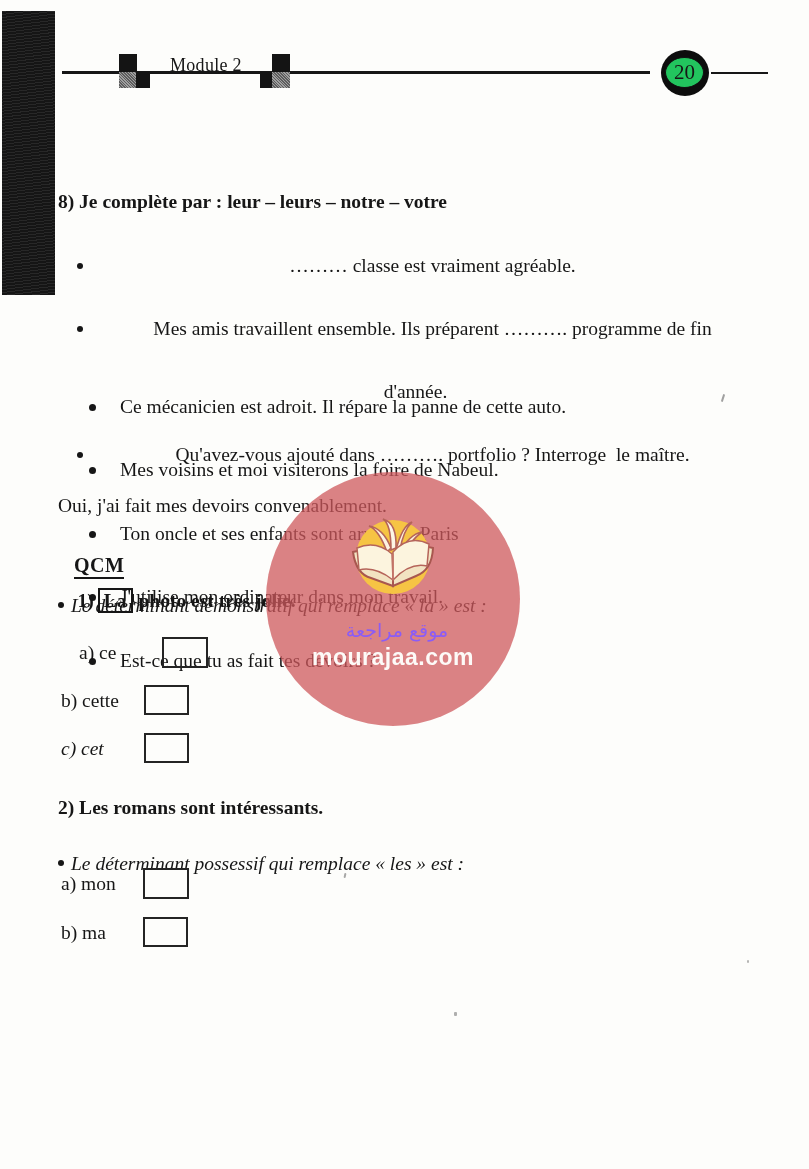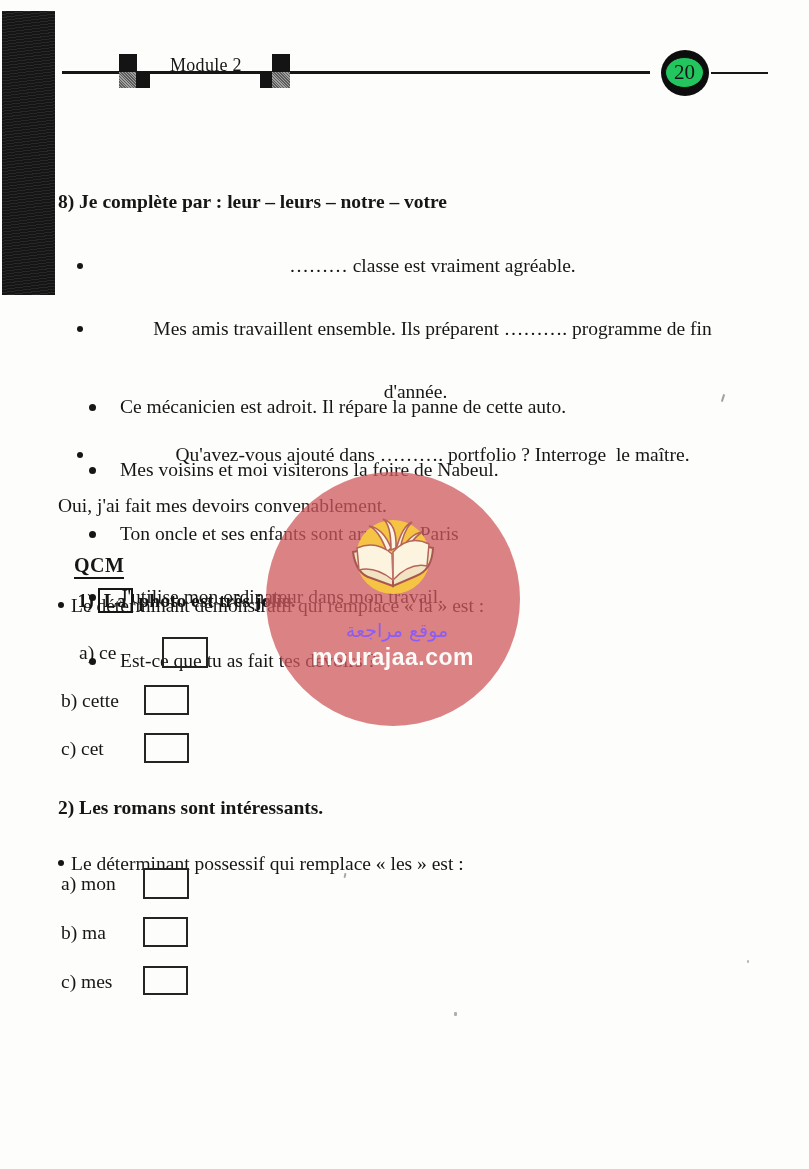--- a/index.html
+++ b/index.html
@@ -25,21 +25,21 @@
   .page-badge .inner{position:absolute;left:4px;top:7px;width:37px;height:29px;background:#22c55e;
     border:1.5px solid #111;border-radius:50%;text-align:center;font-size:21px;line-height:29px;}
   .block{position:absolute;white-space:pre-wrap;}
   .t{font-size:19.5px;line-height:27px;}
   .bold{font-weight:bold;}
   .ex-line{position:relative;text-align:center;}
   .ex-line.b{padding-left:34px;}
   .ex-line.b::before{content:"";position:absolute;left:19px;top:11px;width:6px;height:6px;border-radius:50%;background:#161616;}
   .ex9-item{position:relative;padding-left:62px;line-height:27.4px;font-size:19.5px;}
   .ex9-item::before{content:"";position:absolute;left:31px;top:11px;width:7px;height:7px;border-radius:50%;background:#161616;}
-  .prompt{position:relative;padding-left:13px;font-size:19.5px;line-height:27px;}
+  .prompt{position:relative;padding-left:13px;font-size:19.5px;line-height:27px;font-style:italic;}
   .prompt::before{content:"";position:absolute;left:0;top:10px;width:6px;height:6px;border-radius:50%;background:#161616;}
   .qcm-head{font-size:20px;font-weight:bold;border-bottom:2.5px solid #161616;padding-bottom:0px;display:inline-block;letter-spacing:.5px;}
   .word-box{display:inline-block;border:2px solid #161616;padding:0 4px;margin:0 6px 0 4px;line-height:21px;}
   .opt-row{position:absolute;height:31px;}
   .opt-label{position:absolute;left:3px;top:0;font-size:19.5px;line-height:31px;}
   .checkbox{position:absolute;left:86px;top:0;width:42px;height:27px;border:2px solid #242424;background:transparent;}
   
   .watermark{position:absolute;left:266px;top:472px;width:254px;height:254px;border-radius:50%;
     background:rgba(206,88,92,.75);z-index:5;}
   .wm-sun{position:absolute;left:90px;top:48px;width:74px;height:74px;border-radius:50%;background:#f6c444;}
@@ -104,39 +104,35 @@
   <div class="block prompt" style="left:58px;top:592px;width:715px;">Le déterminant démonstratif qui remplace « la » est :</div>
 
   <div class="opt-row" style="left:58px;top:637px;width:200px;margin-left:18px;">
     <span class="opt-label">a) ce</span>
     <span class="checkbox"></span>
   </div>
   <div class="opt-row" style="left:58px;top:685px;width:200px;">
     <span class="opt-label">b) cette</span>
     <span class="checkbox" style="height:26px;width:41px;"></span>
   </div>
-  <div class="opt-row" style="left:58px;top:733px;width:200px;">
+  <div class="opt-row" style="left:58px;top:733px;width:200px;font-style:italic;">
     <span class="opt-label">c) cet</span>
     <span class="checkbox" style="height:26px;width:41px;"></span>
   </div>
 
   <div class="block t bold" style="left:58px;top:794px;width:715px;">2) Les romans sont intéressants.</div>
   <div class="block prompt" style="left:58px;top:823px;width:715px;">Le déterminant possessif qui remplace « les » est :</div>
 
   <div class="opt-row" style="left:58px;top:868px;width:200px;">
     <span class="opt-label">a) mon</span>
     <span class="checkbox" style="left:85px;"></span>
   </div>
   <div class="opt-row" style="left:58px;top:917px;width:200px;">
     <span class="opt-label">b) ma</span>
     <span class="checkbox" style="left:85px;width:41px;height:26px;"></span>
-  </div>
-  <div class="opt-row" style="left:58px;top:966px;width:200px;">
-    <span class="opt-label">c) mes</span>
-    <span class="checkbox" style="left:85px;width:41px;height:25px;"></span>
   </div>
 
   <div class="watermark">
     <div class="wm-sun"></div>
     <svg class="wm-book" viewBox="0 0 96 80" aria-hidden="true">
 
       <path d="M42 36 Q34 14 24 10 Q38 12 46 32 Z" fill="#fdf4e0" stroke="#b5645a" stroke-width="1.6"></path>
       <path d="M46 34 Q46 8 38 3 Q52 7 51 32 Z" fill="#fdf6e6" stroke="#b5645a" stroke-width="1.6"></path>
       <path d="M51 34 Q57 10 67 6 Q58 15 55 34 Z" fill="#fdf4e0" stroke="#b5645a" stroke-width="1.6"></path>
       <path d="M54 37 Q65 18 77 16 Q66 24 58 39 Z" fill="#fdf4e0" stroke="#b5645a" stroke-width="1.6"></path>

